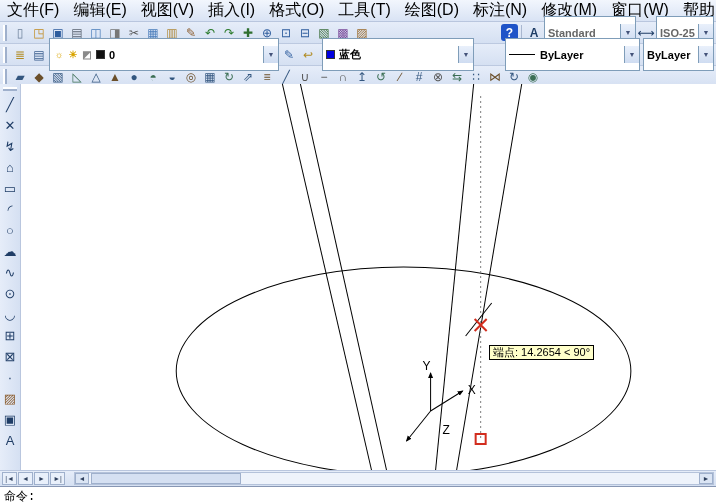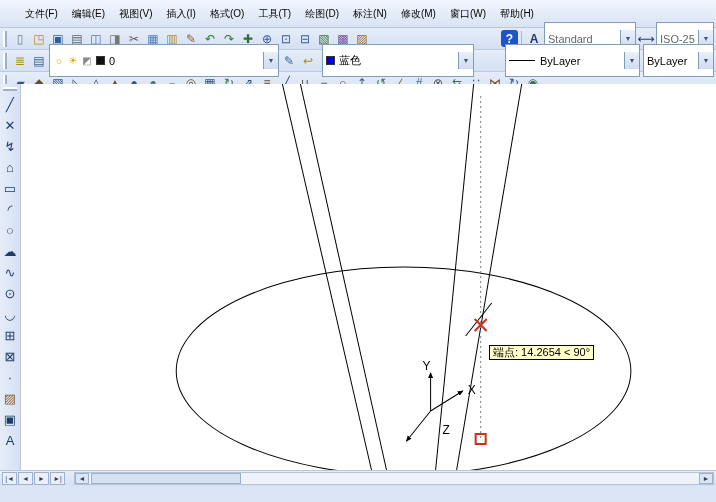--- a/index.html
+++ b/index.html
@@ -1,38 +1,38 @@
 <!DOCTYPE html>
 <html><head>
 <meta charset="utf-8">
 <style>
   * { box-sizing: border-box; margin: 0; padding: 0; }
   html,body { width:716px; height:502px; overflow:hidden;
     font-family:"Liberation Sans", sans-serif; background:#dce5f5; }
   .window { position:relative; width:716px; height:502px; background:#dce5f5; }
 
   
-  .menubar { height:28px; display:flex; align-items:center; padding-left:18px;
-    background:linear-gradient(#f2f6fd,#d9e3f4); border-bottom:1px solid #b9c6de; font-size:10px; }
+  .menubar { height:22px; display:flex; align-items:center; padding-left:0;
+    background:linear-gradient(#f2f6fd,#d9e3f4); border-bottom:1px solid #b9c6de; font-size:16px; }
   .menu-item { padding:1px 7px; white-space:nowrap; cursor:default; color:#000; }
 
   
   .toolbar { display:flex; align-items:center; height:22px; padding:0 2px; gap:1px;
     background:linear-gradient(#e6edf9,#d5e0f2); border-bottom:1px solid #bcc9e0; }
   .grip { width:3px; height:16px; margin:0 3px 0 1px;
     border-left:2px solid #ffffff; border-right:2px solid #9fb0cc; }
   .sep { width:1px; height:16px; background:#a9b7d0; margin:0 2px; }
   .tbicon { width:18px; height:18px; display:flex; align-items:center; justify-content:center;
     font-size:12px; line-height:1; border:1px solid transparent; cursor:default; }
   .help-btn { width:17px; height:17px; margin-left:2px; display:flex; align-items:center; justify-content:center;
     background:#1f54c8; color:#fff; font-weight:bold; font-size:12px; border-radius:3px; }
   .spacer { flex:1; }
 
   .combo { height:33px; background:#fff; border:1px solid #7f9db9; display:flex;
-    align-items:center; font-size:11px; padding-left:3px; white-space:nowrap; overflow:hidden; }
+    align-items:center; font-size:11px; padding-left:3px; white-space:nowrap; overflow:hidden;font-weight:bold; }
   .combo .arrow { margin-left:auto; width:15px; height:17px; flex:0 0 15px;
     background:linear-gradient(#e9f0fb,#cfdcf1); border-left:1px solid #7f9db9;
     display:flex; align-items:center; justify-content:center; font-size:7px; color:#44537a; }
   .combo.style { width:92px; } .combo.dim { width:58px; }
   .combo.layer { width:230px; } .combo.color { width:152px; margin-left:4px; }
   .combo.linetype { width:135px; } .combo.lineweight { width:71px; margin-left:2px; }
   .swatch { width:9px; height:9px; border:1px solid #333; margin-right:4px; flex:0 0 9px; }
   .ltline { display:inline-block; width:26px; height:1px; background:#000; margin-right:5px; }
   .lcicons { display:flex; align-items:center; gap:2px; margin-right:3px; }
   .lcicons .tbicon { width:12px; height:14px; font-size:10px; border:none; }
@@ -261,13 +261,14 @@
         <div class="tbicon">►</div>
         <div class="tbicon">►|</div>
       </div>
     <div class="hscroll">
       <div class="sarrow">◄</div>
       <div class="hthumb"></div>
       <div class="sarrow right">►</div>
     </div>
   </div>
 
+  <div class="cmdline">命令:</div>
 </div>
 
 </body></html>

